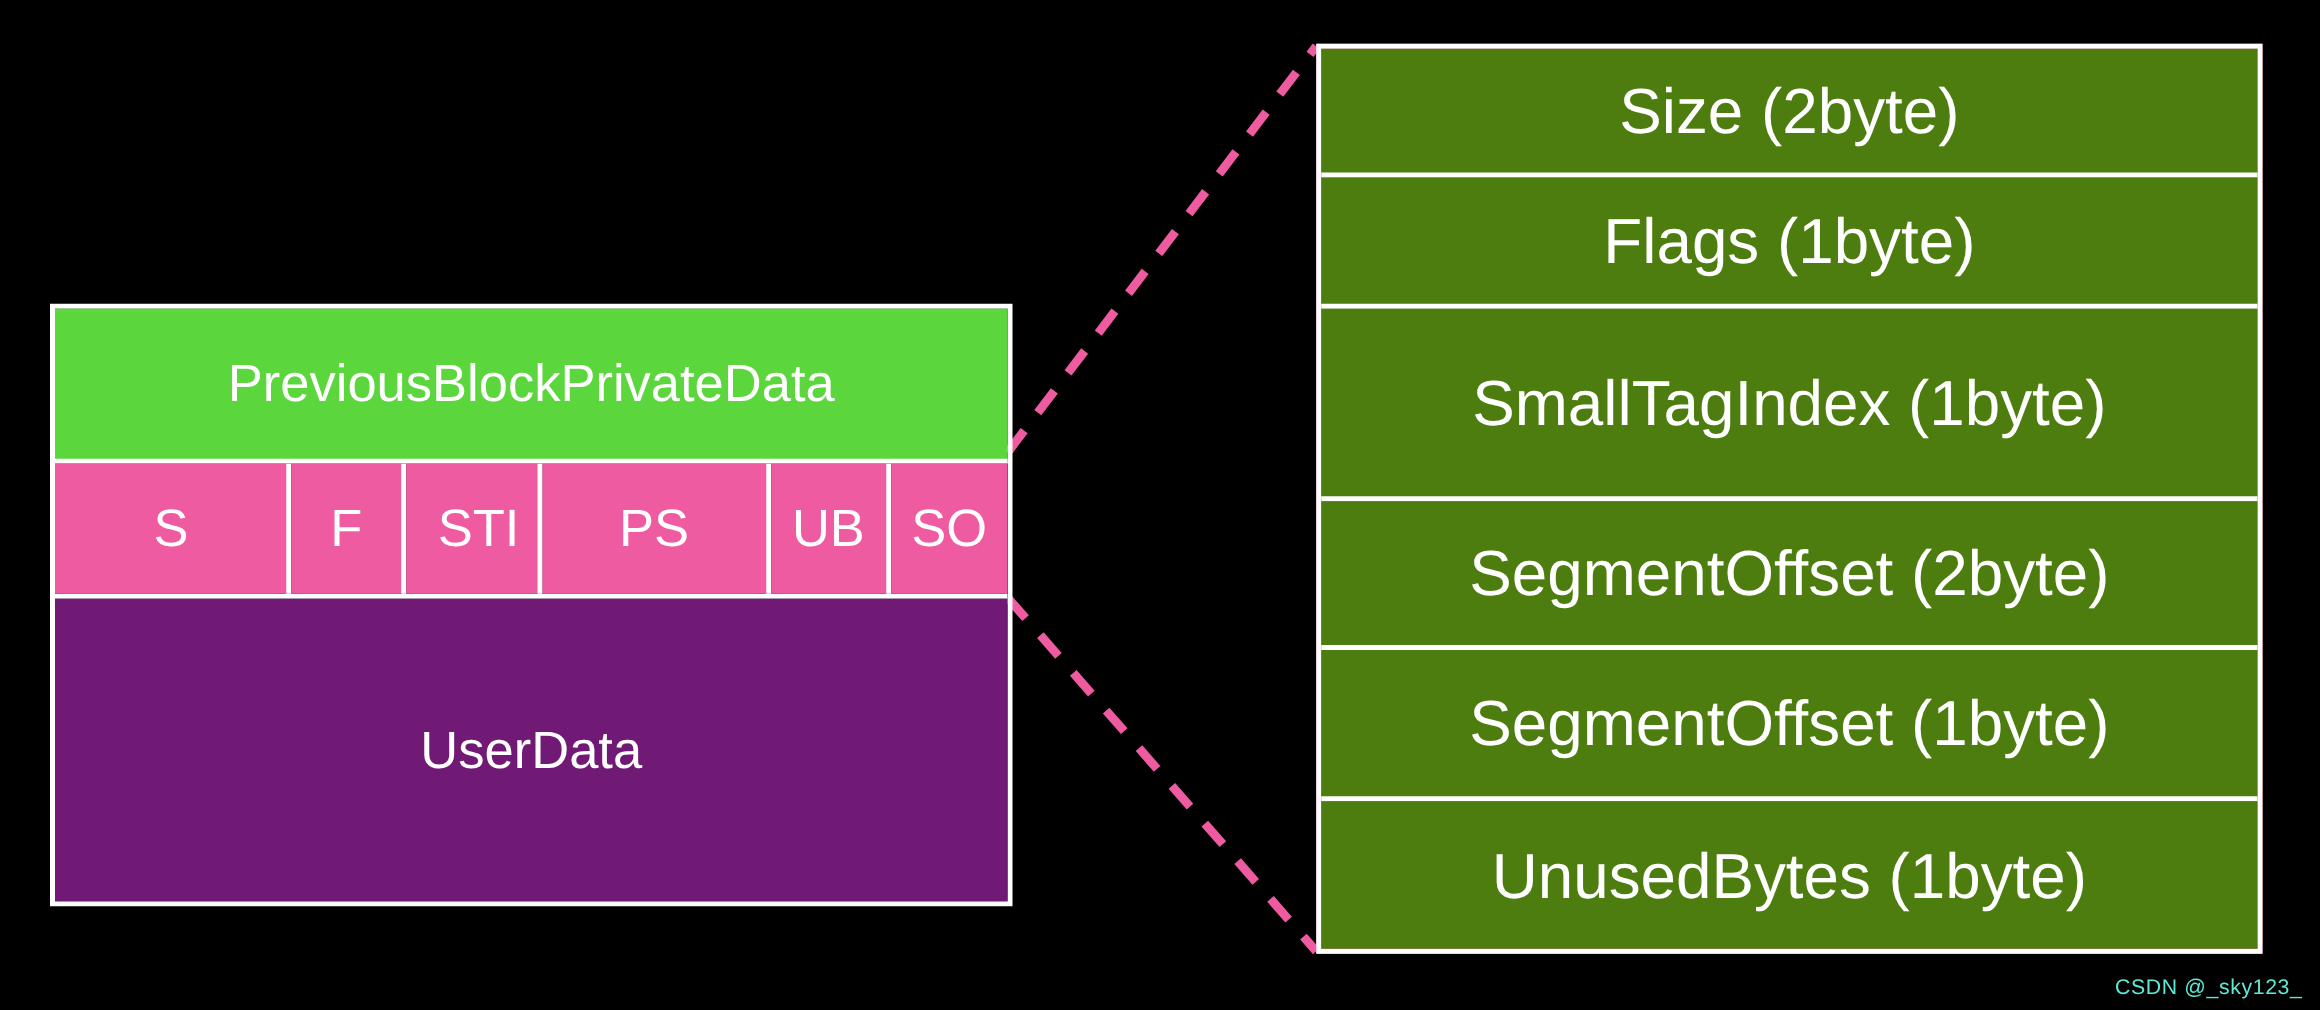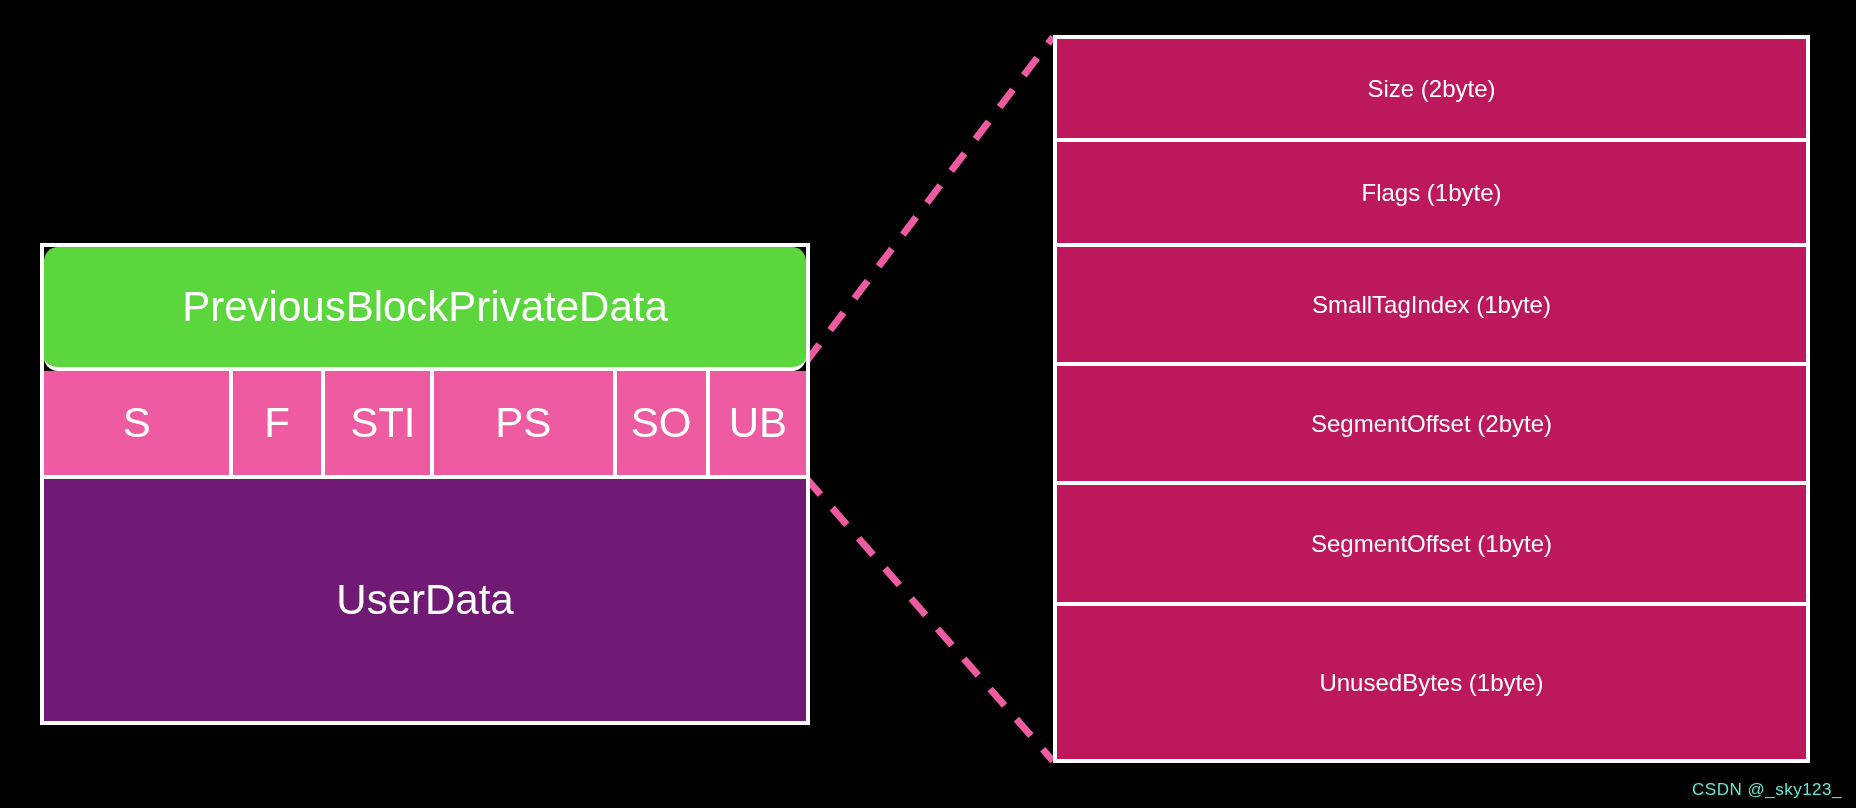--- a/index.html
+++ b/index.html
@@ -36,21 +36,20 @@
     justify-content: center;
     color: #ffffff;
     overflow: hidden;
   }
 
   .band-green {
     height: 124px;
     background: #5bd63d;
     font-size: 42px;
     border-bottom: 4px solid #ffffff;
-    border-radius: 14px;
   }
 
   .band-fields {
     height: 108px;
     background: #000000;
     display: flex;
     flex-direction: row;
     border-bottom: 4px solid #ffffff;
     box-sizing: border-box;
   }
@@ -82,26 +81,26 @@
     width: 757px;
     height: 728px;
     box-sizing: border-box;
     border: 4px solid #ffffff;
     background: #ef5ba1;
     display: flex;
     flex-direction: column;
   }
 
   .header-row {
-    background: #be185d;
+    background: #4d7c0f;
     color: #ffffff;
     display: flex;
     align-items: center;
     justify-content: center;
-    font-size: 24px;
+    font-size: 51px;
     box-sizing: border-box;
     border-bottom: 4px solid #ffffff;
   }
   .header-row:last-child { border-bottom: none; justify-content: center; }
 
   
   #connectors {
     position: absolute;
     left: 0;
     top: 0;
@@ -143,42 +142,42 @@
       </div>
       <div class="field-cell" style="width:93px;">
         <span>F</span>
       </div>
       <div class="field-cell" style="width:111px;padding-left:11px;">
         <span>STI</span>
       </div>
       <div class="field-cell" style="width:186px;">
         <span>PS</span>
       </div>
+      <div class="field-cell" style="width:98px;">
+        <span>UB</span>
+      </div>
       <div class="field-cell" style="width:95px;">
         <span>SO</span>
-      </div>
-      <div class="field-cell" style="width:98px;">
-        <span>UB</span>
       </div>
     </div>
 
     <div class="band band-blue">
       <span>UserData</span>
     </div>
 
   </div>
 
   <div id="right-panel">
     <div class="header-row" style="height:103px;">
       <span>Size (2byte)</span>
     </div>
     <div class="header-row" style="height:105px;">
       <span>Flags (1byte)</span>
     </div>
-    <div class="header-row" style="height:119px;">
+    <div class="header-row" style="height:154px;">
       <span>SmallTagIndex (1byte)</span>
     </div>
     <div class="header-row" style="height:119px;">
       <span>SegmentOffset (2byte)</span>
     </div>
     <div class="header-row" style="height:121px;">
       <span>SegmentOffset (1byte)</span>
     </div>
     <div class="header-row" style="flex:1 1 auto;">
       <span>UnusedBytes (1byte)</span>

